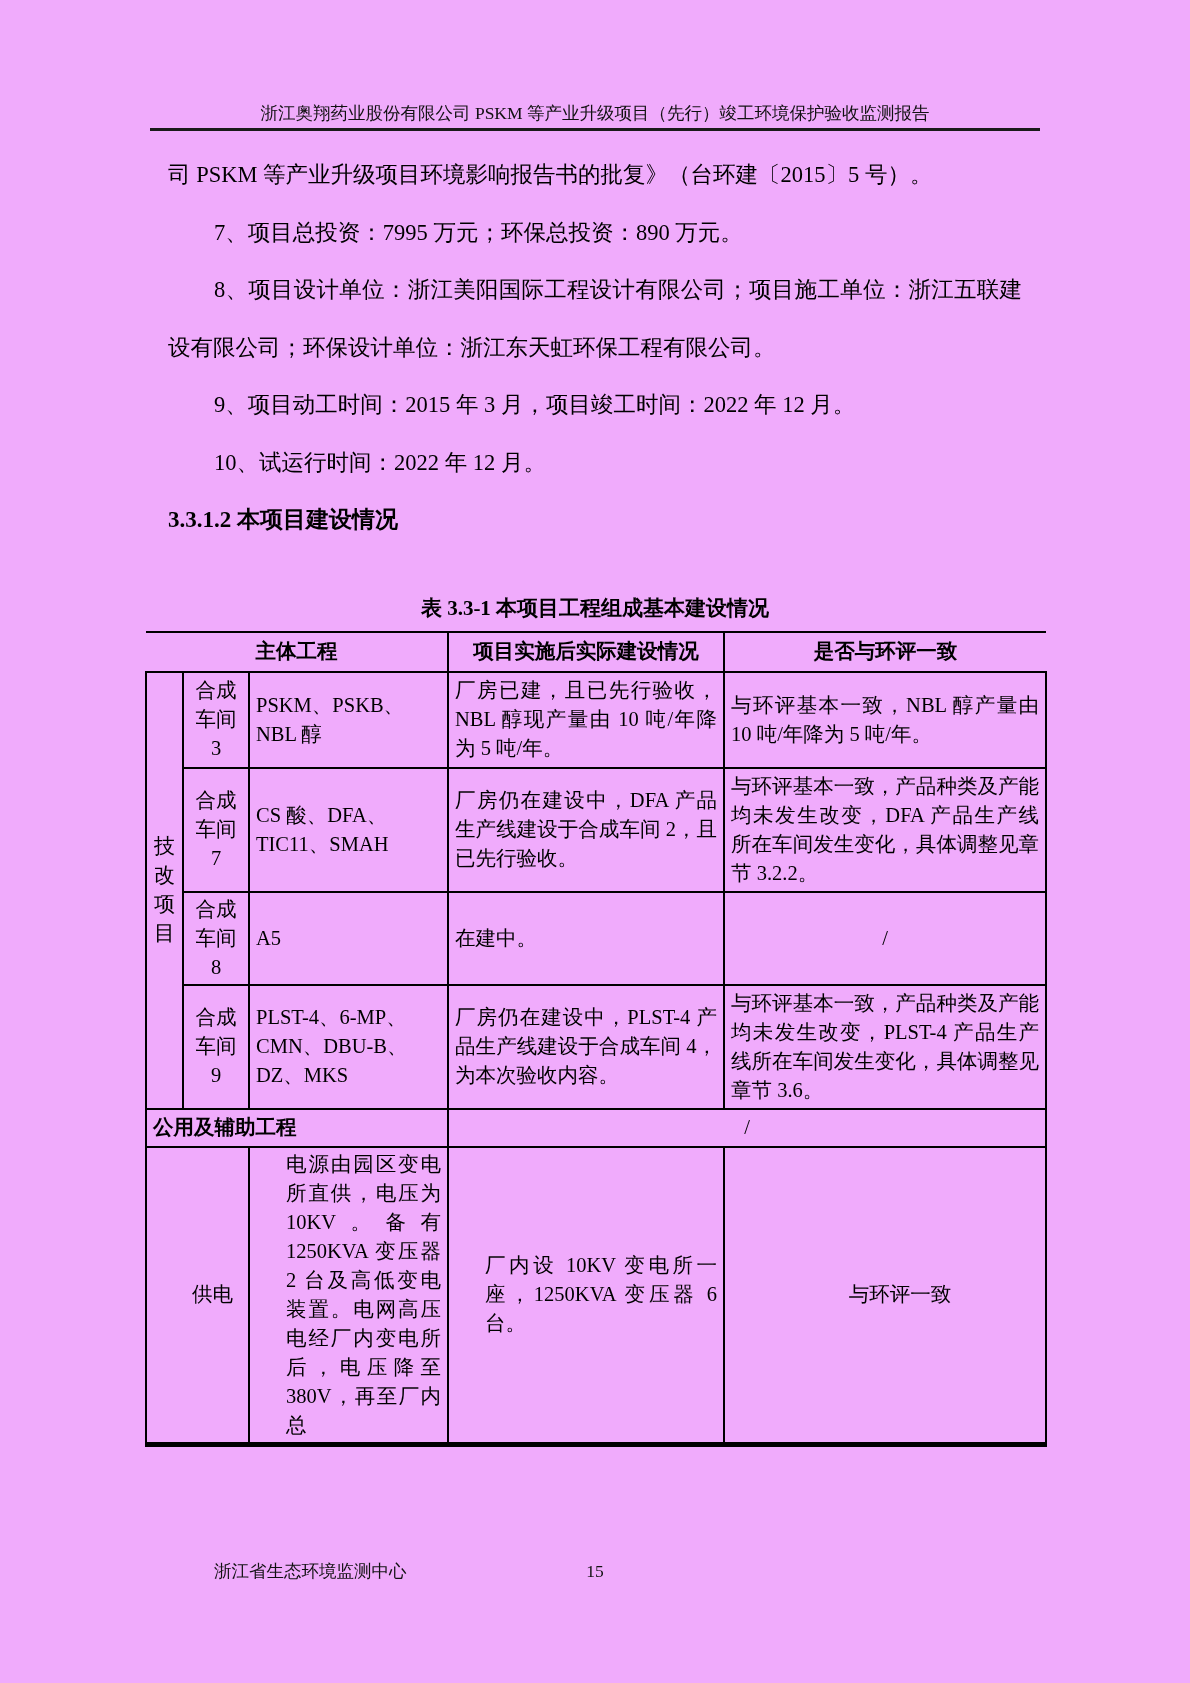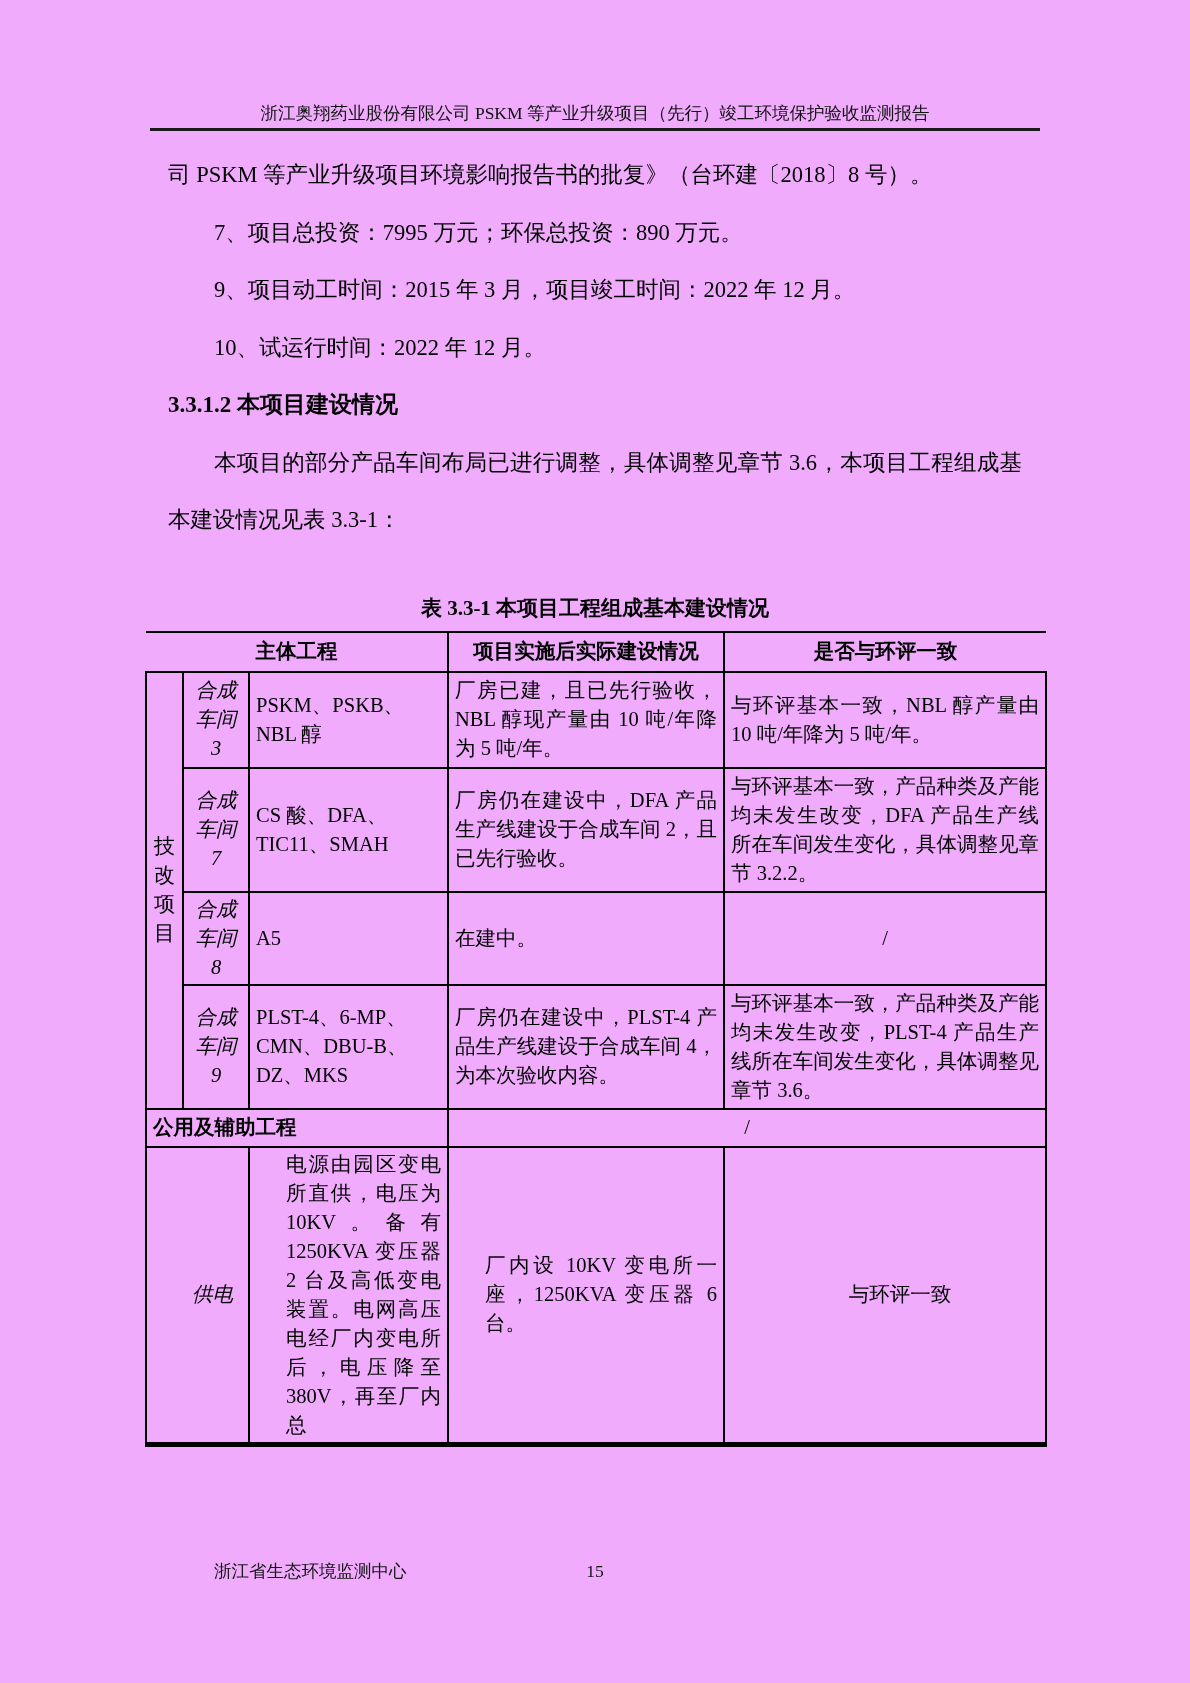--- a/index.html
+++ b/index.html
@@ -54,21 +54,21 @@
     font-weight:bold;text-align:center;
     border-top:5px solid #000;height:34px;padding:1px 2px;
   }
   td.th.first{border-left:hidden;}
   td.th.last{border-right:hidden;margin-top:32px;}
   td.vlabel{
     white-space:pre-line;text-align:center;
     line-height:46px;padding:0;font-size:21px;
   }
   td.wk{
-    white-space:pre-line;text-align:center;padding:2px 1px;line-height:29px;font-style:italic;
+    white-space:pre-line;text-align:center;padding:2px 1px;line-height:29px;
   }
   td.prod{text-align:left;padding:2px 5px;}
   td.desc{text-align:justify;text-justify:inter-character;}
   td.center{text-align:center;}
   td.aux-label{font-weight:bold;text-align:left;height:32px;padding:1px 2px;}
   tr.r1{height:96px;}
   tr.r2{height:124px;}
   tr.r3{height:60px;}
   tr.r4{height:124px;}
   tr.aux{height:32px;}
@@ -85,28 +85,28 @@
 </head>
 <body>
 
 <div class="page">
 
   <div class="doc-header-title">浙江奥翔药业股份有限公司 PSKM 等产业升级项目（先行）竣工环境保护验收监测报告</div>
   <div class="doc-header-rule"></div>
 
   <div class="content">
 
-    <p class="para">司 PSKM 等产业升级项目环境影响报告书的批复》（台环建〔2018〕8 号）。</p>
+    <p class="para">司 PSKM 等产业升级项目环境影响报告书的批复》（台环建〔2015〕5 号）。</p>
     <p class="para indent">7、项目总投资：7995 万元；环保总投资：890 万元。</p>
+    <p class="para indent">8、项目设计单位：浙江美阳国际工程设计有限公司；项目施工单位：浙江五联建设有限公司；环保设计单位：浙江东天虹环保工程有限公司。</p>
     <p class="para indent">9、项目动工时间：2015 年 3 月，项目竣工时间：2022 年 12 月。</p>
     <p class="para indent">10、试运行时间：2022 年 12 月。</p>
 
     <h3 class="heading">3.3.1.2 本项目建设情况</h3>
 
-    <p class="para indent">本项目的部分产品车间布局已进行调整，具体调整见章节 3.6，本项目工程组成基本建设情况见表 3.3-1：</p>
 
     <div class="table-title">表 3.3-1 本项目工程组成基本建设情况</div>
 
     <table class="main">
       <colgroup>
         <col style="width:37px">
         <col style="width:66px">
         <col style="width:199px">
         <col style="width:276px">
         <col style="width:322px">

